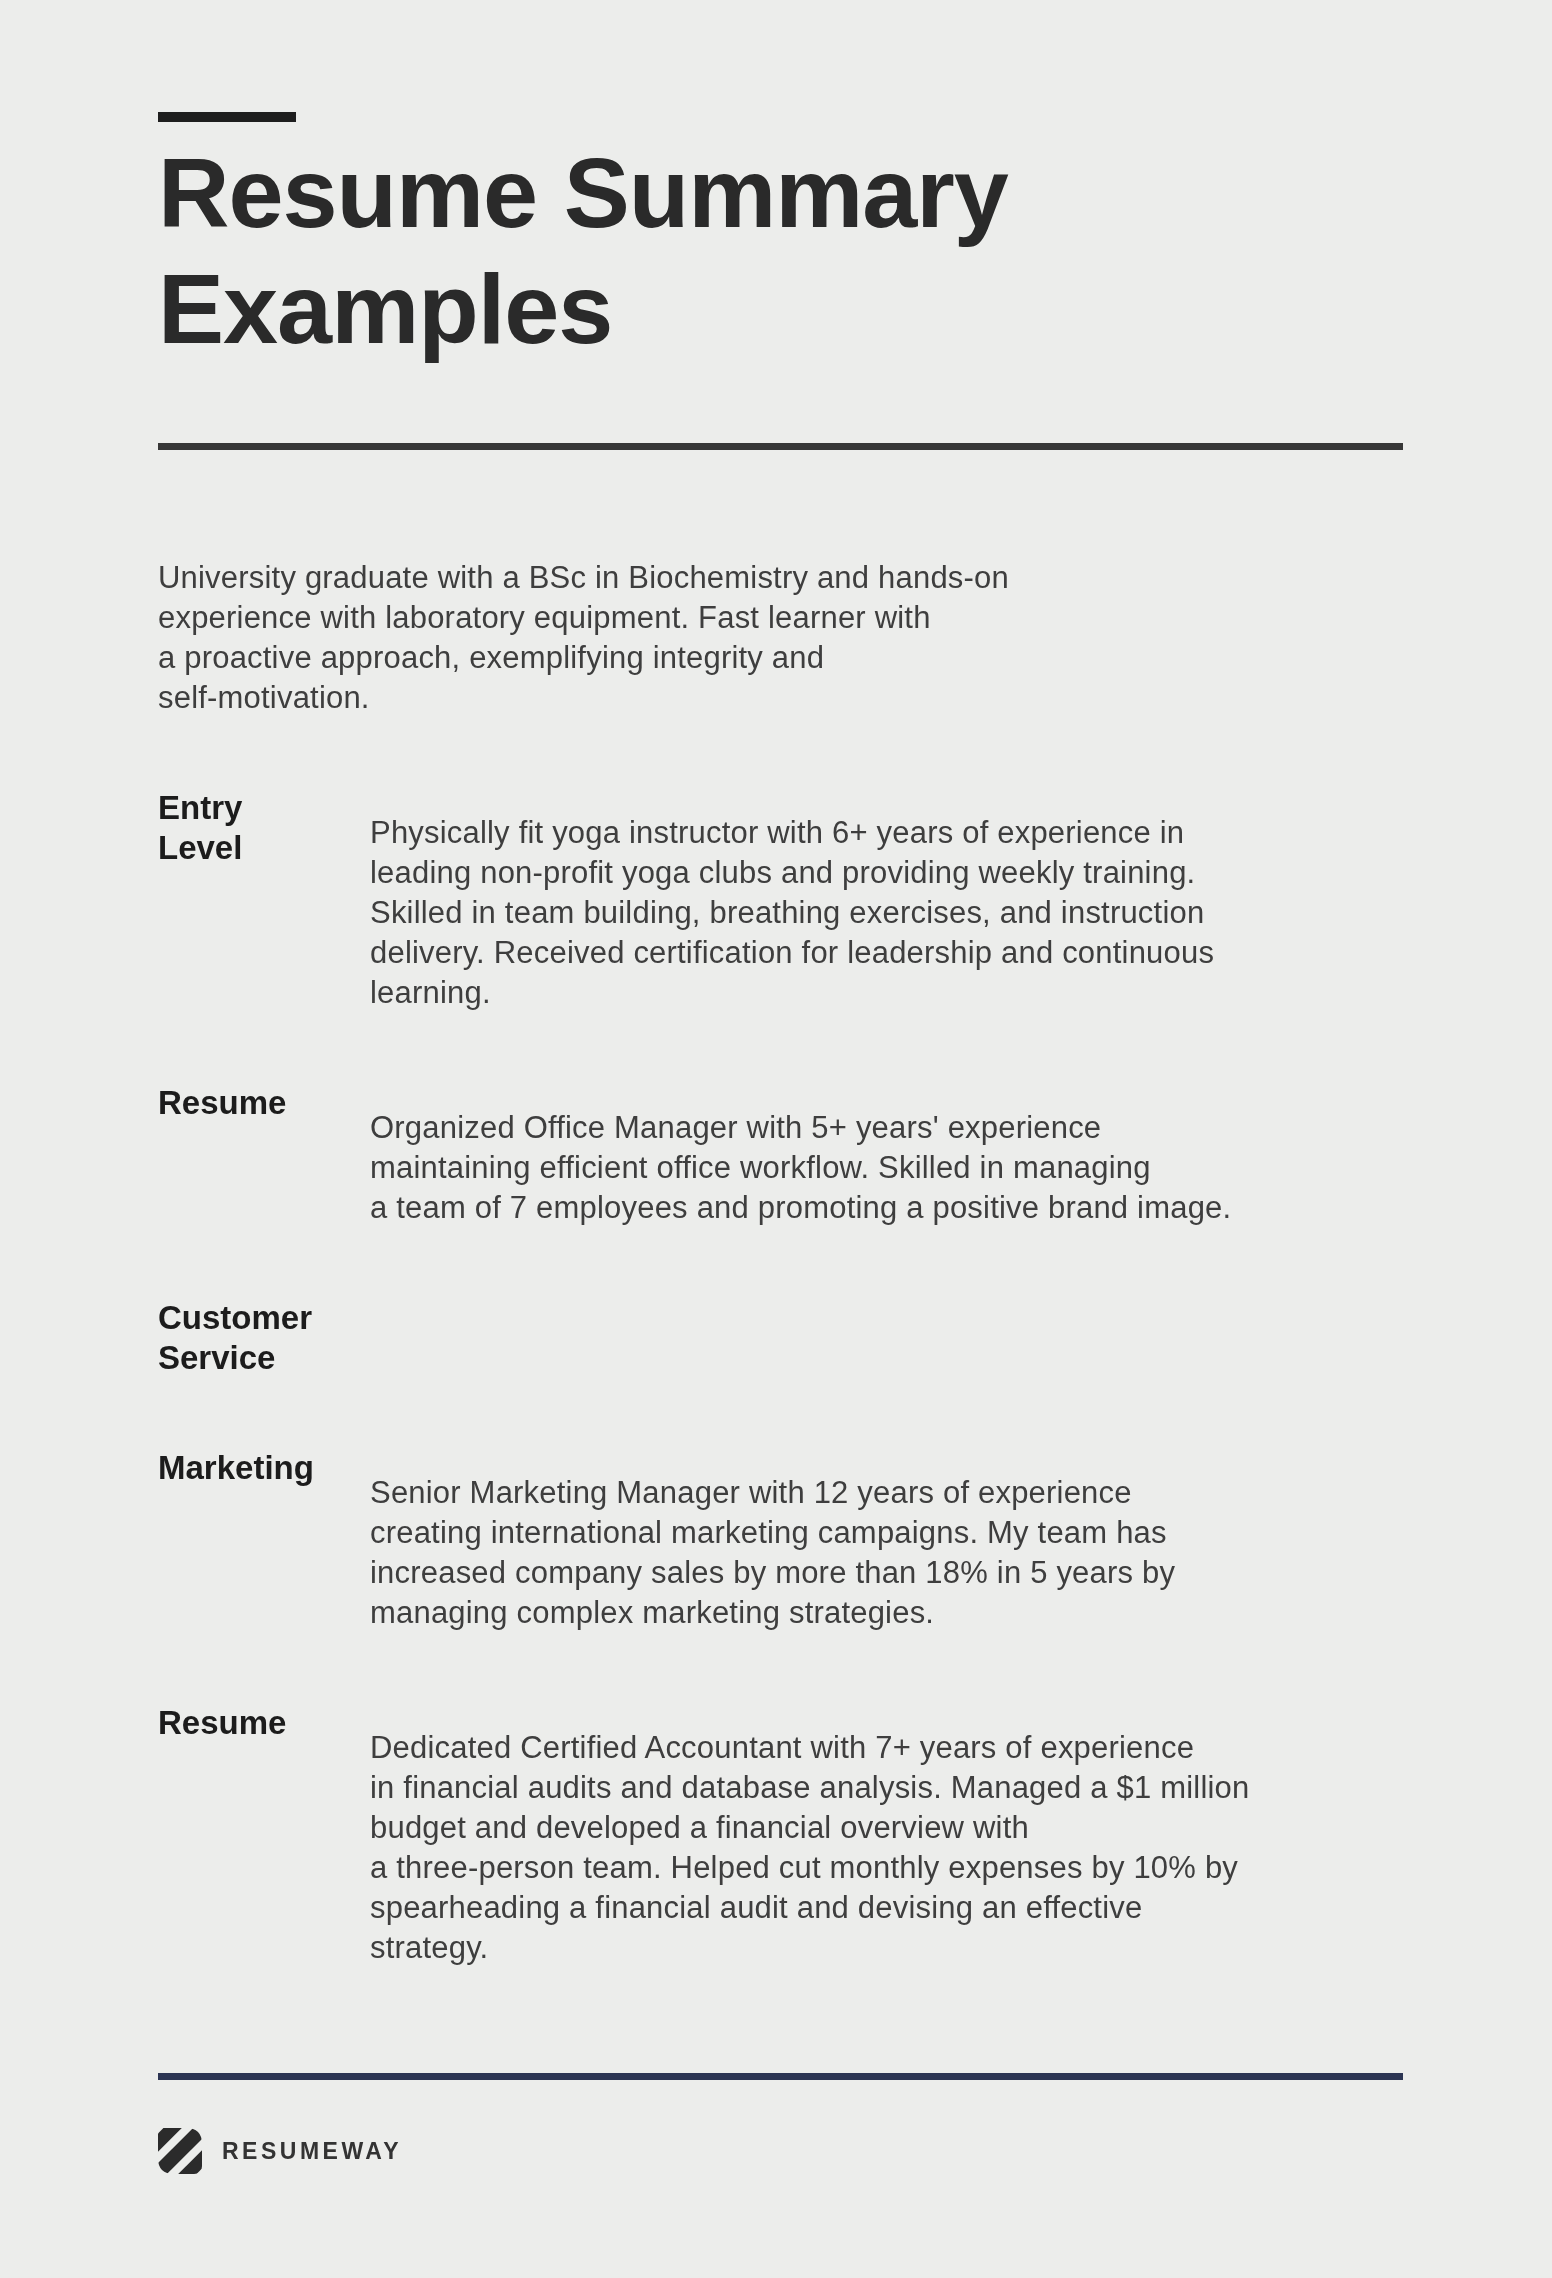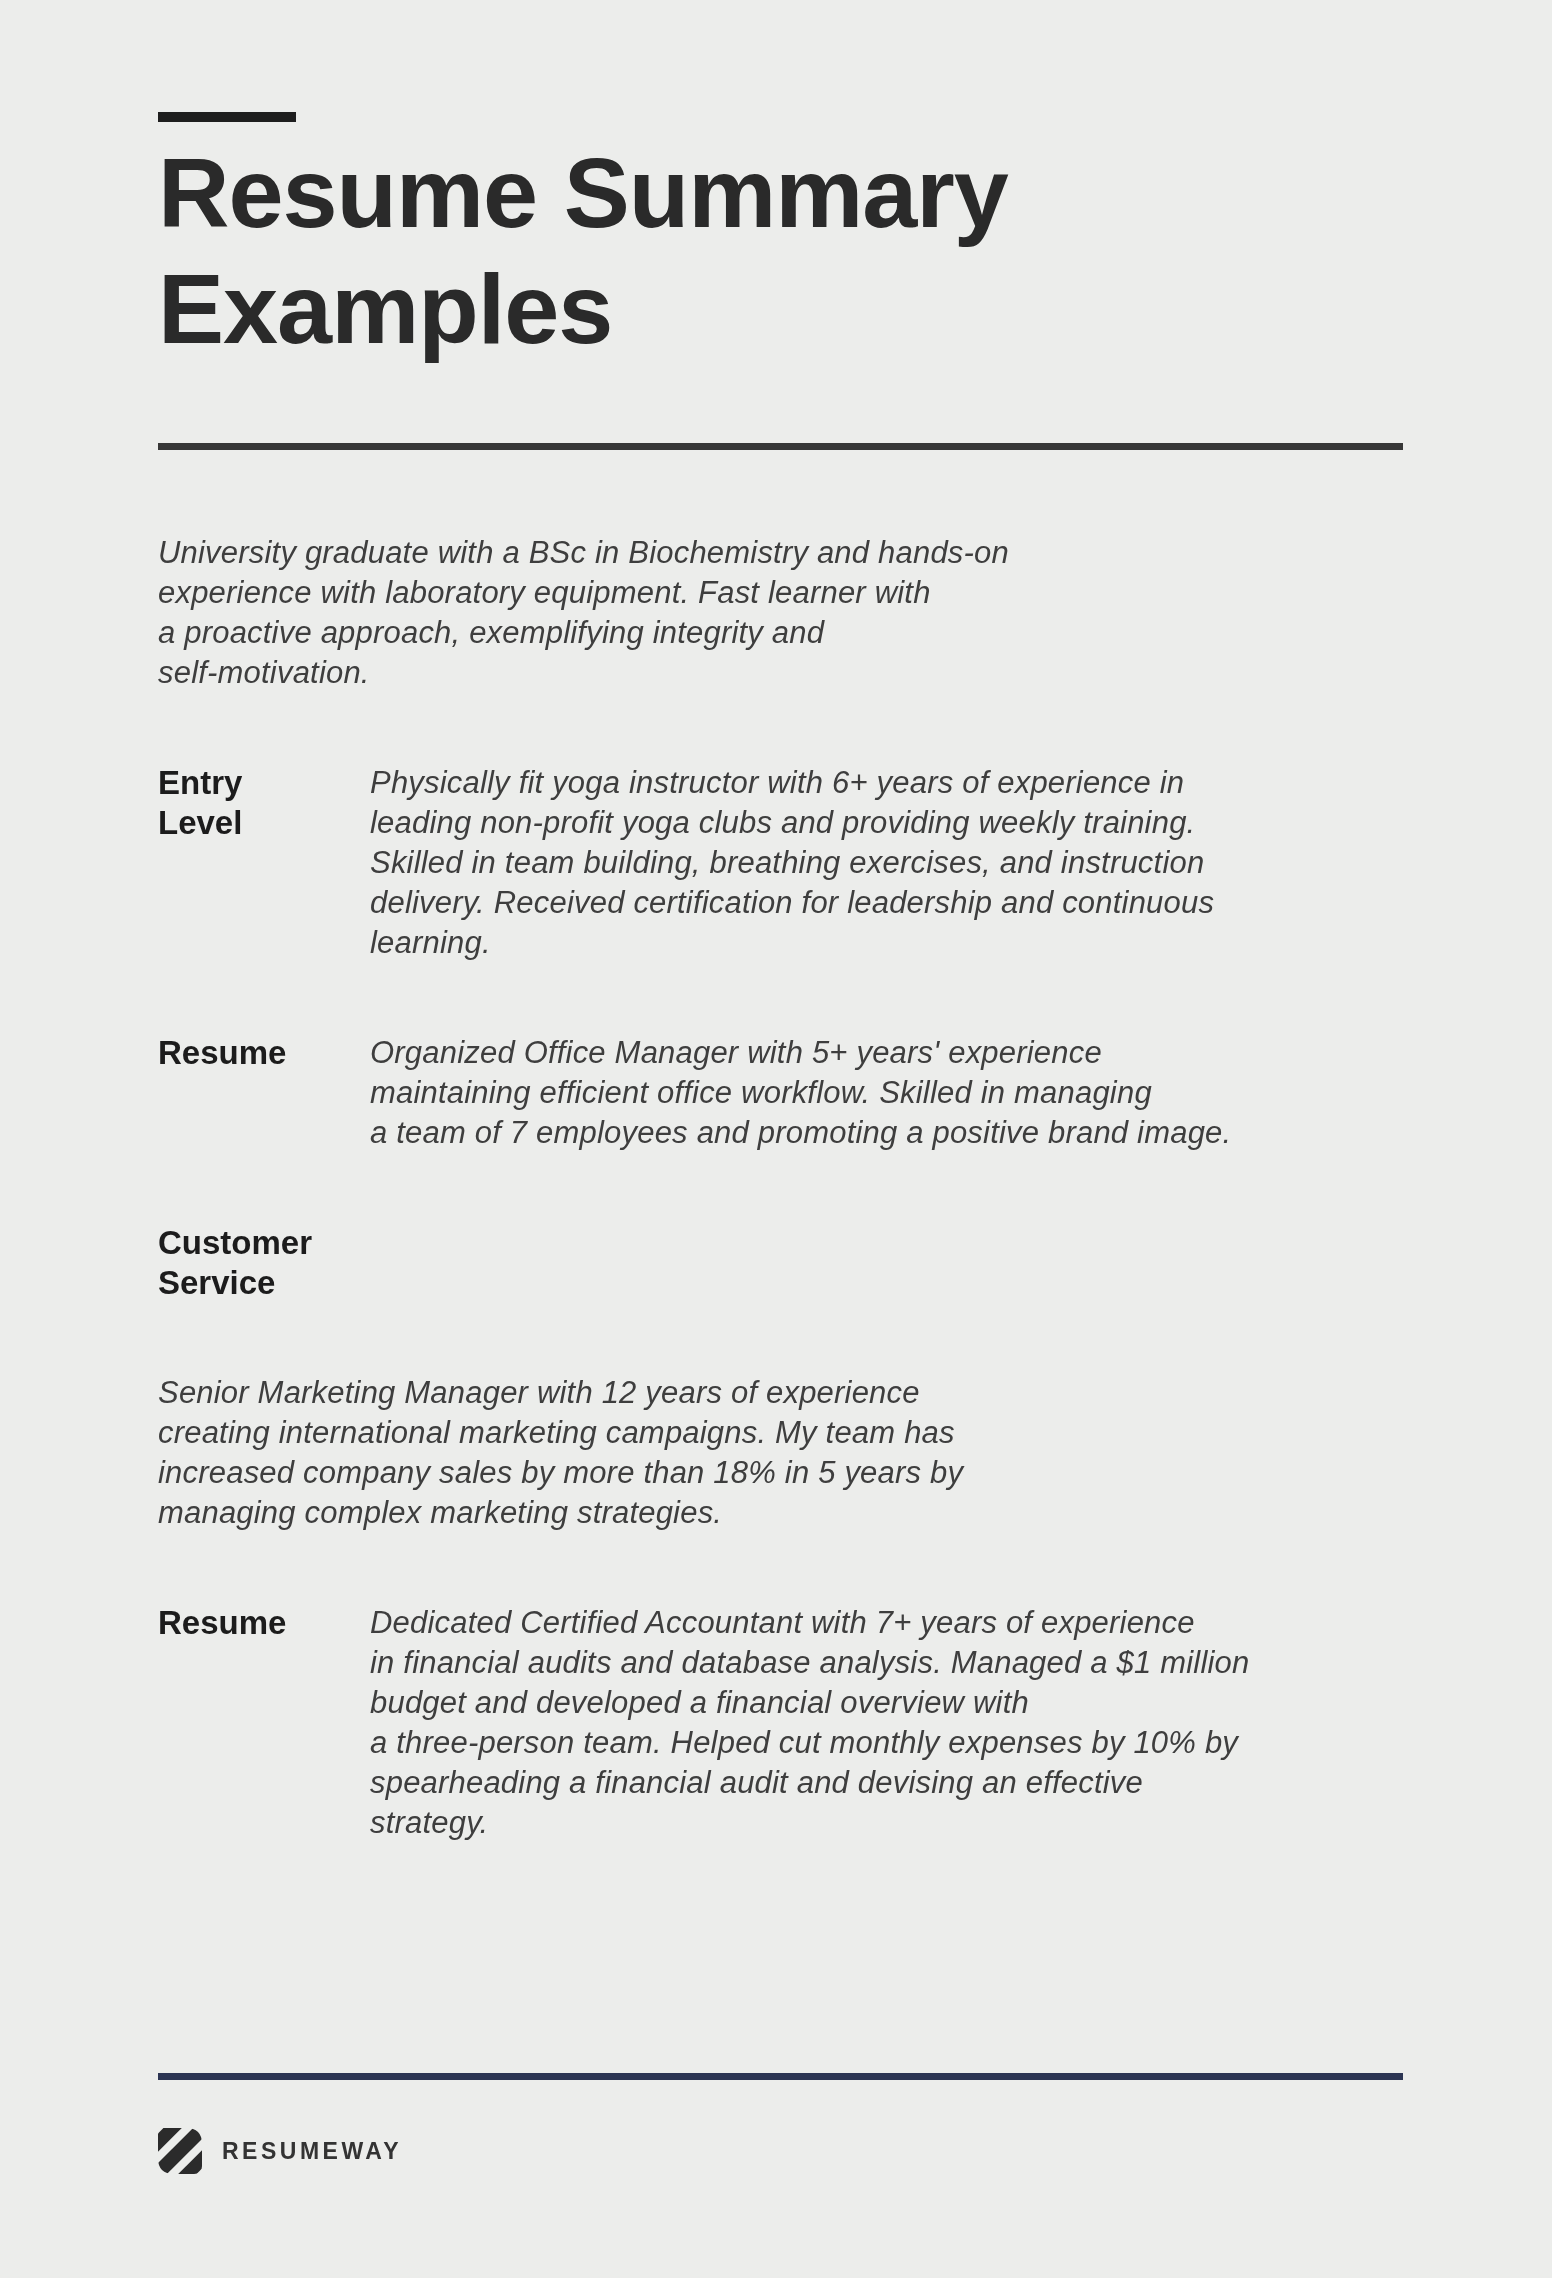--- a/index.html
+++ b/index.html
@@ -51,24 +51,24 @@
     font-size: 33px;
     line-height: 40px;
     font-weight: 700;
     color: #1C1C1C;
     white-space: pre-line;
   }
   .section-text {
     flex: 1 1 auto;
     font-size: 31px;
     line-height: 40px;
-    font-style: italic;
     color: #3E3E3E;
     letter-spacing: 0.2px;
     white-space: pre-line;
+    margin-top: 25px;
   }
   .footer-rule {
     position: absolute;
     left: 158px;
     top: 2073px;
     width: 1245px;
     height: 7px;
     background: #2C3553;
   }
   .brand {
@@ -120,20 +120,21 @@
       <div class="section-label">Resume</div>
       <div class="section-text">Organized Office Manager with 5+ years' experience
 maintaining efficient office workflow. Skilled in managing
 a team of 7 employees and promoting a positive brand image.</div>
     </div>
     <div class="section">
       <div class="section-label">Customer
 Service</div>
     </div>
     <div class="section">
+      <div class="section-label">Marketing</div>
       <div class="section-text">Senior Marketing Manager with 12 years of experience
 creating international marketing campaigns. My team has
 increased company sales by more than 18% in 5 years by
 managing complex marketing strategies.</div>
     </div>
     <div class="section">
       <div class="section-label">Resume</div>
       <div class="section-text">Dedicated Certified Accountant with 7+ years of experience
 in financial audits and database analysis. Managed a $1 million
 budget and developed a financial overview with

